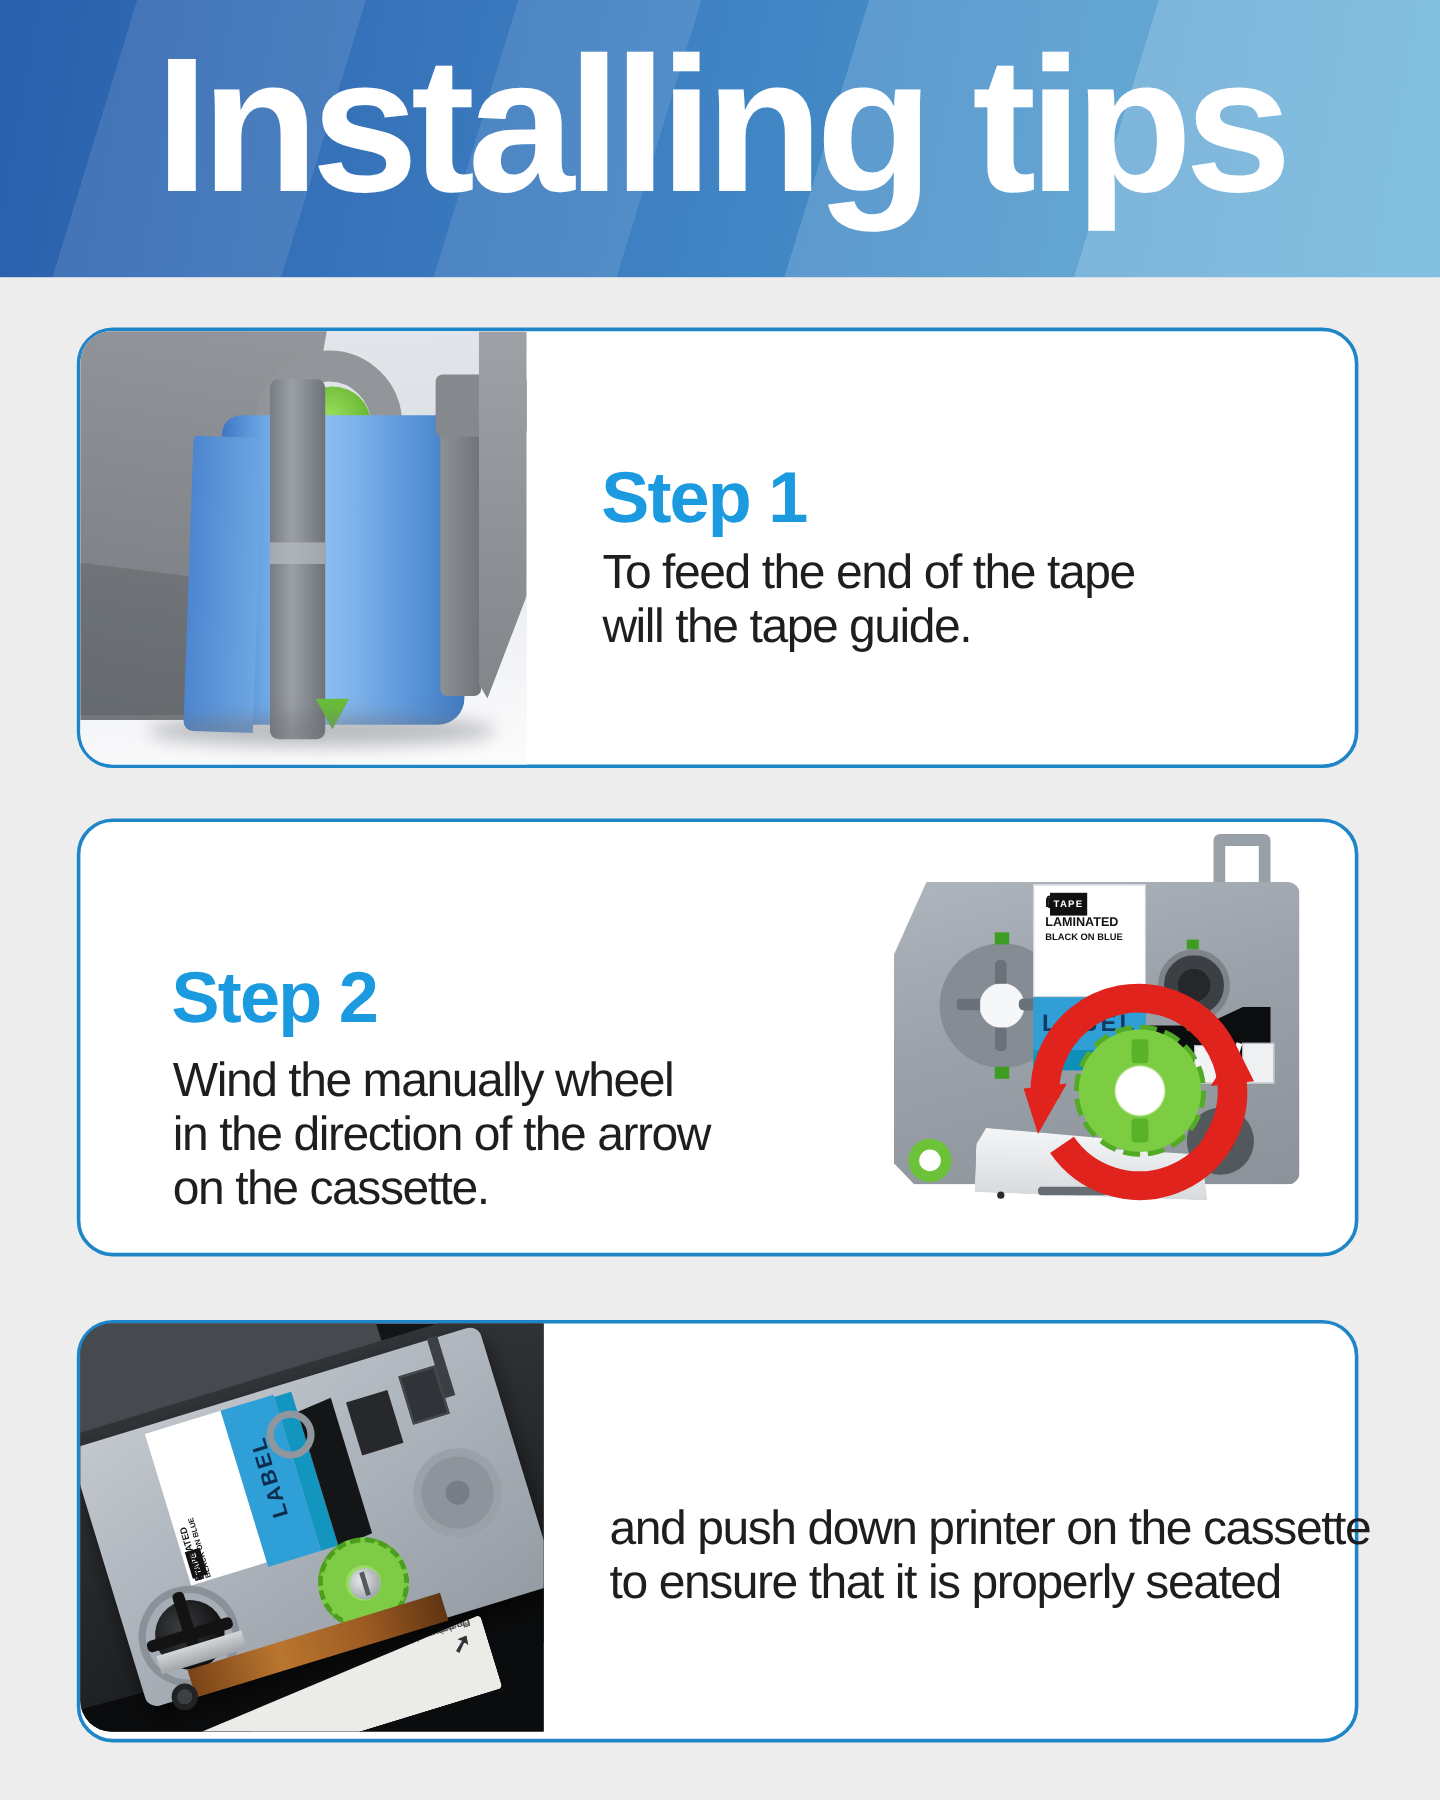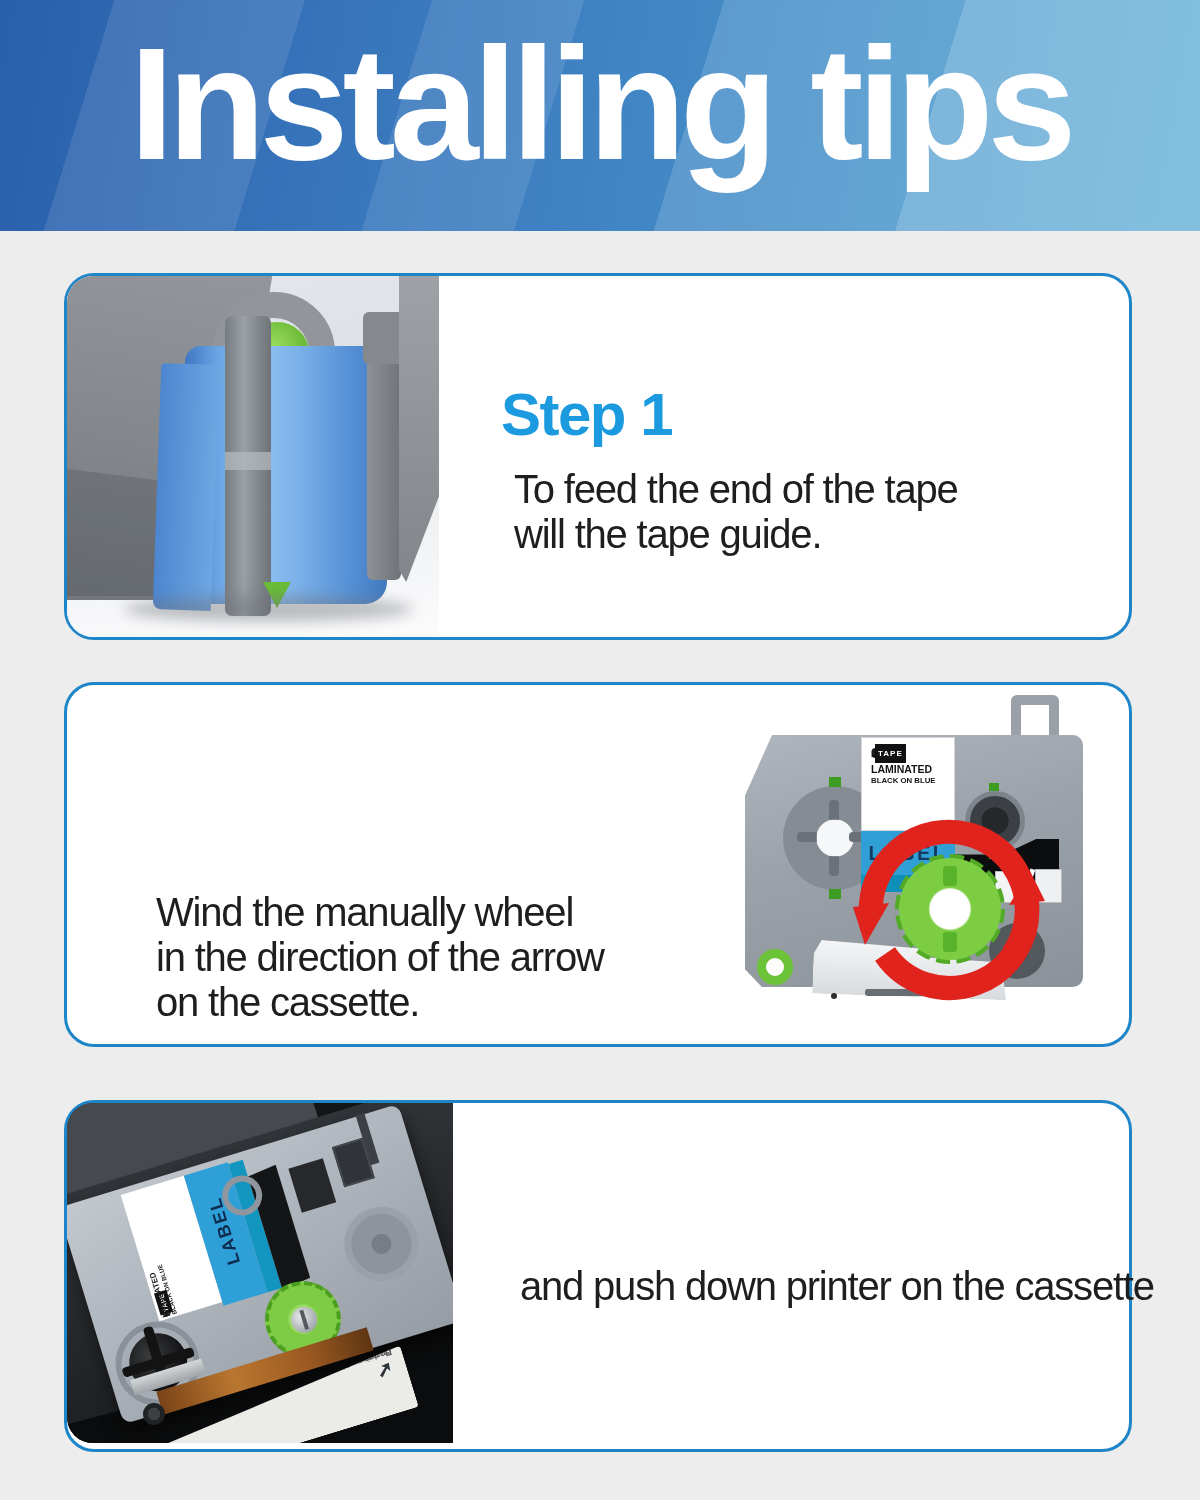--- a/index.html
+++ b/index.html
@@ -17,21 +17,21 @@
     color:#ffffff;font-size:160px;font-weight:700;letter-spacing:-6px;line-height:231px;}
 
   
   .card{position:absolute;left:64px;width:1062px;background:#ffffff;
         border:3px solid #1e86c8;border-radius:30px;}
   #card1{top:273px;height:361px;}
   #card2{top:682px;height:359px;}
   #card3{top:1100px;height:346px;}
 
   .step-head{position:absolute;margin:0;color:#1b9ae0;font-size:60px;font-weight:700;letter-spacing:-1.5px;line-height:62px;}
-  .step-body{position:absolute;margin:13px;color:#1e1e1e;font-size:40px;letter-spacing:-1.2px;line-height:45px;}
+  .step-body{position:absolute;margin:1px;color:#1e1e1e;font-size:40px;letter-spacing:-1.2px;line-height:45px;}
   .step-body div{white-space:nowrap;}
 
   #card1 .step-head{left:434px;top:108px;}
   #card1 .step-body{left:434px;top:178px;}
   #card2 .step-head{left:76px;top:116px;}
   #card2 .step-body{left:76px;top:192px;}
   #card3 .step-head{left:440px;top:80px;}
   #card3 .step-body{left:440px;top:148px;}
 
   
@@ -204,20 +204,21 @@
       <div class="p1-shadow"></div>
     </div>
     <h2 class="step-head">Step 1</h2>
     <div class="step-body">
       <div>To feed the end of the tape</div>
       <div>will the tape guide.</div>
     </div>
   </div>
 
   <div class="card" id="card2">
+    <h2 class="step-head">Step 2</h2>
     <div class="step-body">
       <div>Wind the manually wheel</div>
       <div>in the direction of the arrow</div>
       <div>on the cassette.</div>
     </div>
 
     <div class="illu2">
       <div class="i2-hook"></div>
       <div class="i2-body"></div>
       <div class="i2-spool">
@@ -323,16 +324,17 @@
           <div>By doing so, will cause cover</div>
           <div>closure problems.</div>
         </div>
         <div class="p3-arrow">➚</div>
       </div>
       <div class="p3-screwhead"></div>
     </div>
 
     <div class="step-body">
       <div>and push down printer on the cassette</div>
+      <div>to ensure that it is properly seated</div>
     </div>
   </div>
 
 </div>
 
 </body></html>

